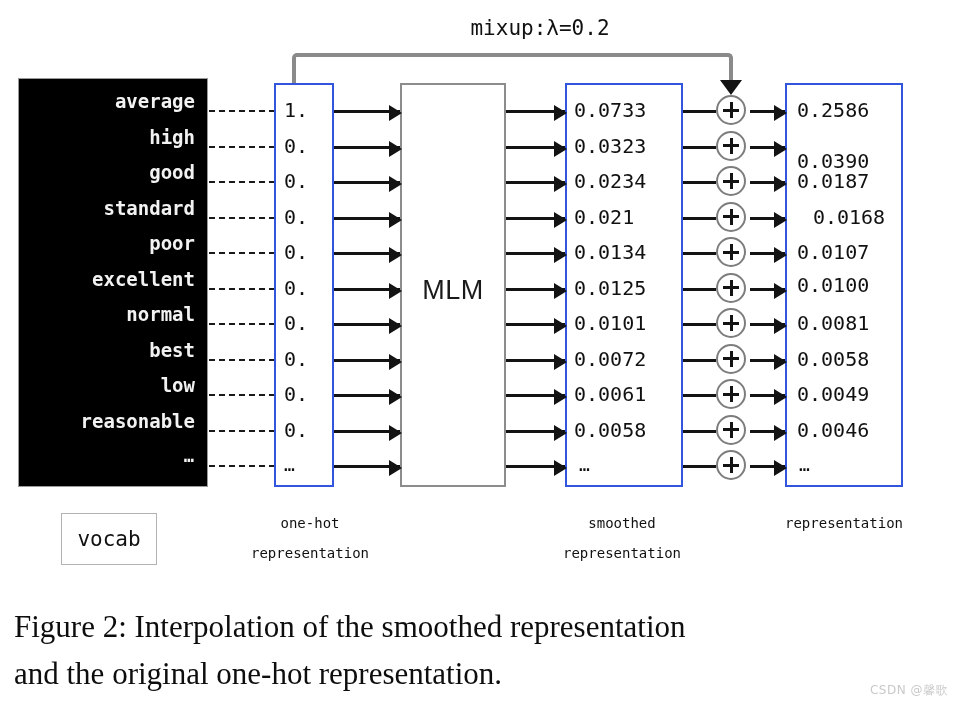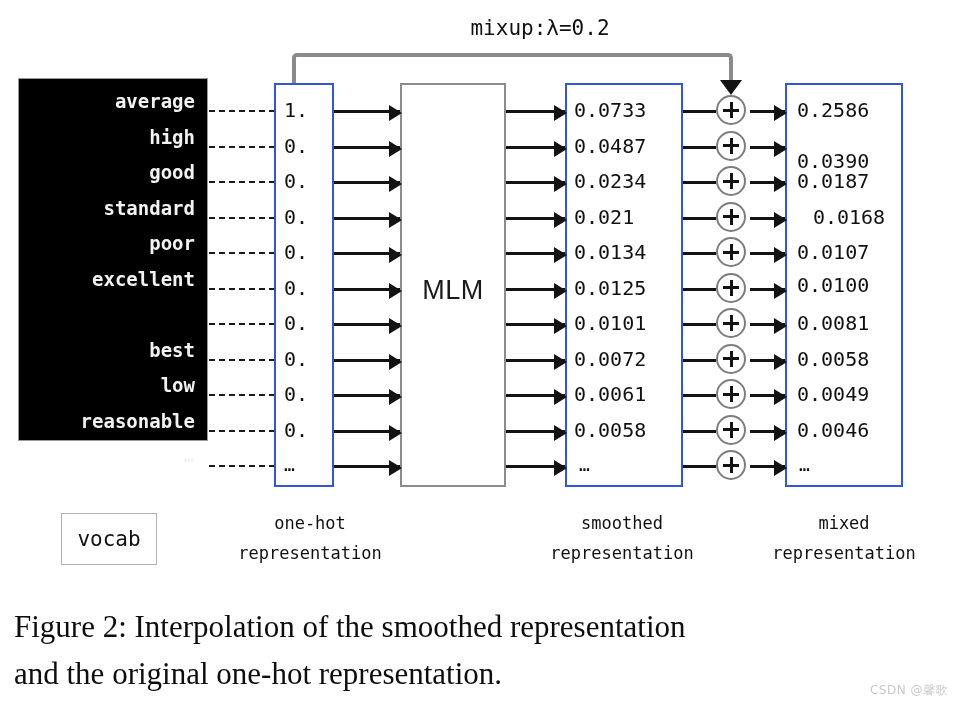--- a/index.html
+++ b/index.html
@@ -22,21 +22,21 @@
     width: 960px;
     height: 590px;
   }
 
   
   #vocab-panel {
     position: absolute;
     left: 18px;
     top: 78px;
     width: 190px;
-    height: 363px;
+    height: 409px;
     background: #000000;
     border: 1px solid #9a9a9a;
     box-sizing: border-box;
   }
   .vocab-list {
     position: absolute;
     left: 0; top: 0;
     width: 100%; height: 100%;
   }
   .vocab-item {
@@ -202,21 +202,21 @@
     justify-content: center;
     font-family: "DejaVu Sans Mono", monospace;
     font-size: 21px;
     color: #111111;
     background: #ffffff;
   }
   .col-caption {
     position: absolute;
     text-align: center;
     font-family: "DejaVu Sans Mono", monospace;
-    font-size: 17px;
+    font-size: 14px;
     line-height: 30px;
     color: #111111;
     white-space: nowrap;
   }
   #caption-onehot   { left: 190px; top: 508px; width: 240px; }
   #caption-smoothed { left: 497px; top: 508px; width: 250px; }
   #caption-mixed    { left: 733px; top: 508px; width: 222px; }
 
   
   #figure-caption {
@@ -250,20 +250,21 @@
   <div id="mixup-arrowhead"></div>
 
   <div id="vocab-panel">
     <div class="vocab-list" id="vocab-list">
         <div class="vocab-item" style="top: 12px;">average</div>
         <div class="vocab-item" style="top: 47.5px;">high</div>
         <div class="vocab-item" style="top: 83px;">good</div>
         <div class="vocab-item" style="top: 118.5px;">standard</div>
         <div class="vocab-item" style="top: 154px;">poor</div>
         <div class="vocab-item" style="top: 189.5px;">excellent</div>
+        <div class="vocab-item" style="top: 225px;">normal</div>
         <div class="vocab-item" style="top: 260.5px;">best</div>
         <div class="vocab-item" style="top: 331.5px;">reasonable</div>
         <div class="vocab-item" style="top: 296px;">low</div>
         <div class="vocab-item ellipsis" style="top: 367px;">…</div>
       </div>
   </div>
 
   <div id="dash-links">
       <div class="dash-link" style="top: 110px;"></div>
       <div class="dash-link" style="top: 145.5px;"></div>
@@ -291,21 +292,21 @@
       <div class="cell" style="top: 333.5px;">0.</div>
       <div class="cell ellipsis" style="top: 369px;">…</div>
     </div>
 
   <div class="colbox gray" id="mlm-box">
     <div id="mlm-label">MLM</div>
   </div>
 
   <div class="colbox blue" id="smoothed-box">
       <div class="cell" style="top: 14px;">0.0733</div>
-      <div class="cell" style="top: 49.5px;">0.0487</div>
+      <div class="cell" style="top: 49.5px;">0.0323</div>
       <div class="cell" style="top: 85px;">0.0234</div>
       <div class="cell" style="top: 120.5px;">0.021</div>
       <div class="cell" style="top: 156px;">0.0134</div>
       <div class="cell" style="top: 191.5px;">0.0125</div>
       <div class="cell" style="top: 227px;">0.0101</div>
       <div class="cell" style="top: 262.5px;">0.0072</div>
       <div class="cell" style="top: 298px;">0.0061</div>
       <div class="cell" style="top: 333.5px;">0.0058</div>
       <div class="cell ellipsis" style="top: 369px;">…</div>
     </div>
@@ -386,21 +387,20 @@
 
   <div class="col-caption" id="caption-onehot">
     <div>one-hot</div>
     <div>representation</div>
   </div>
   <div class="col-caption" id="caption-smoothed">
     <div>smoothed</div>
     <div>representation</div>
   </div>
   <div class="col-caption" id="caption-mixed">
-    <div>mixed</div>
     <div>representation</div>
   </div>
 </div>
 
 <div id="figure-caption">
   <div>Figure 2: Interpolation of the smoothed representation</div>
   <div>and the original one-hot representation.</div>
 </div>
 
 <div id="watermark">CSDN @馨歌</div>

